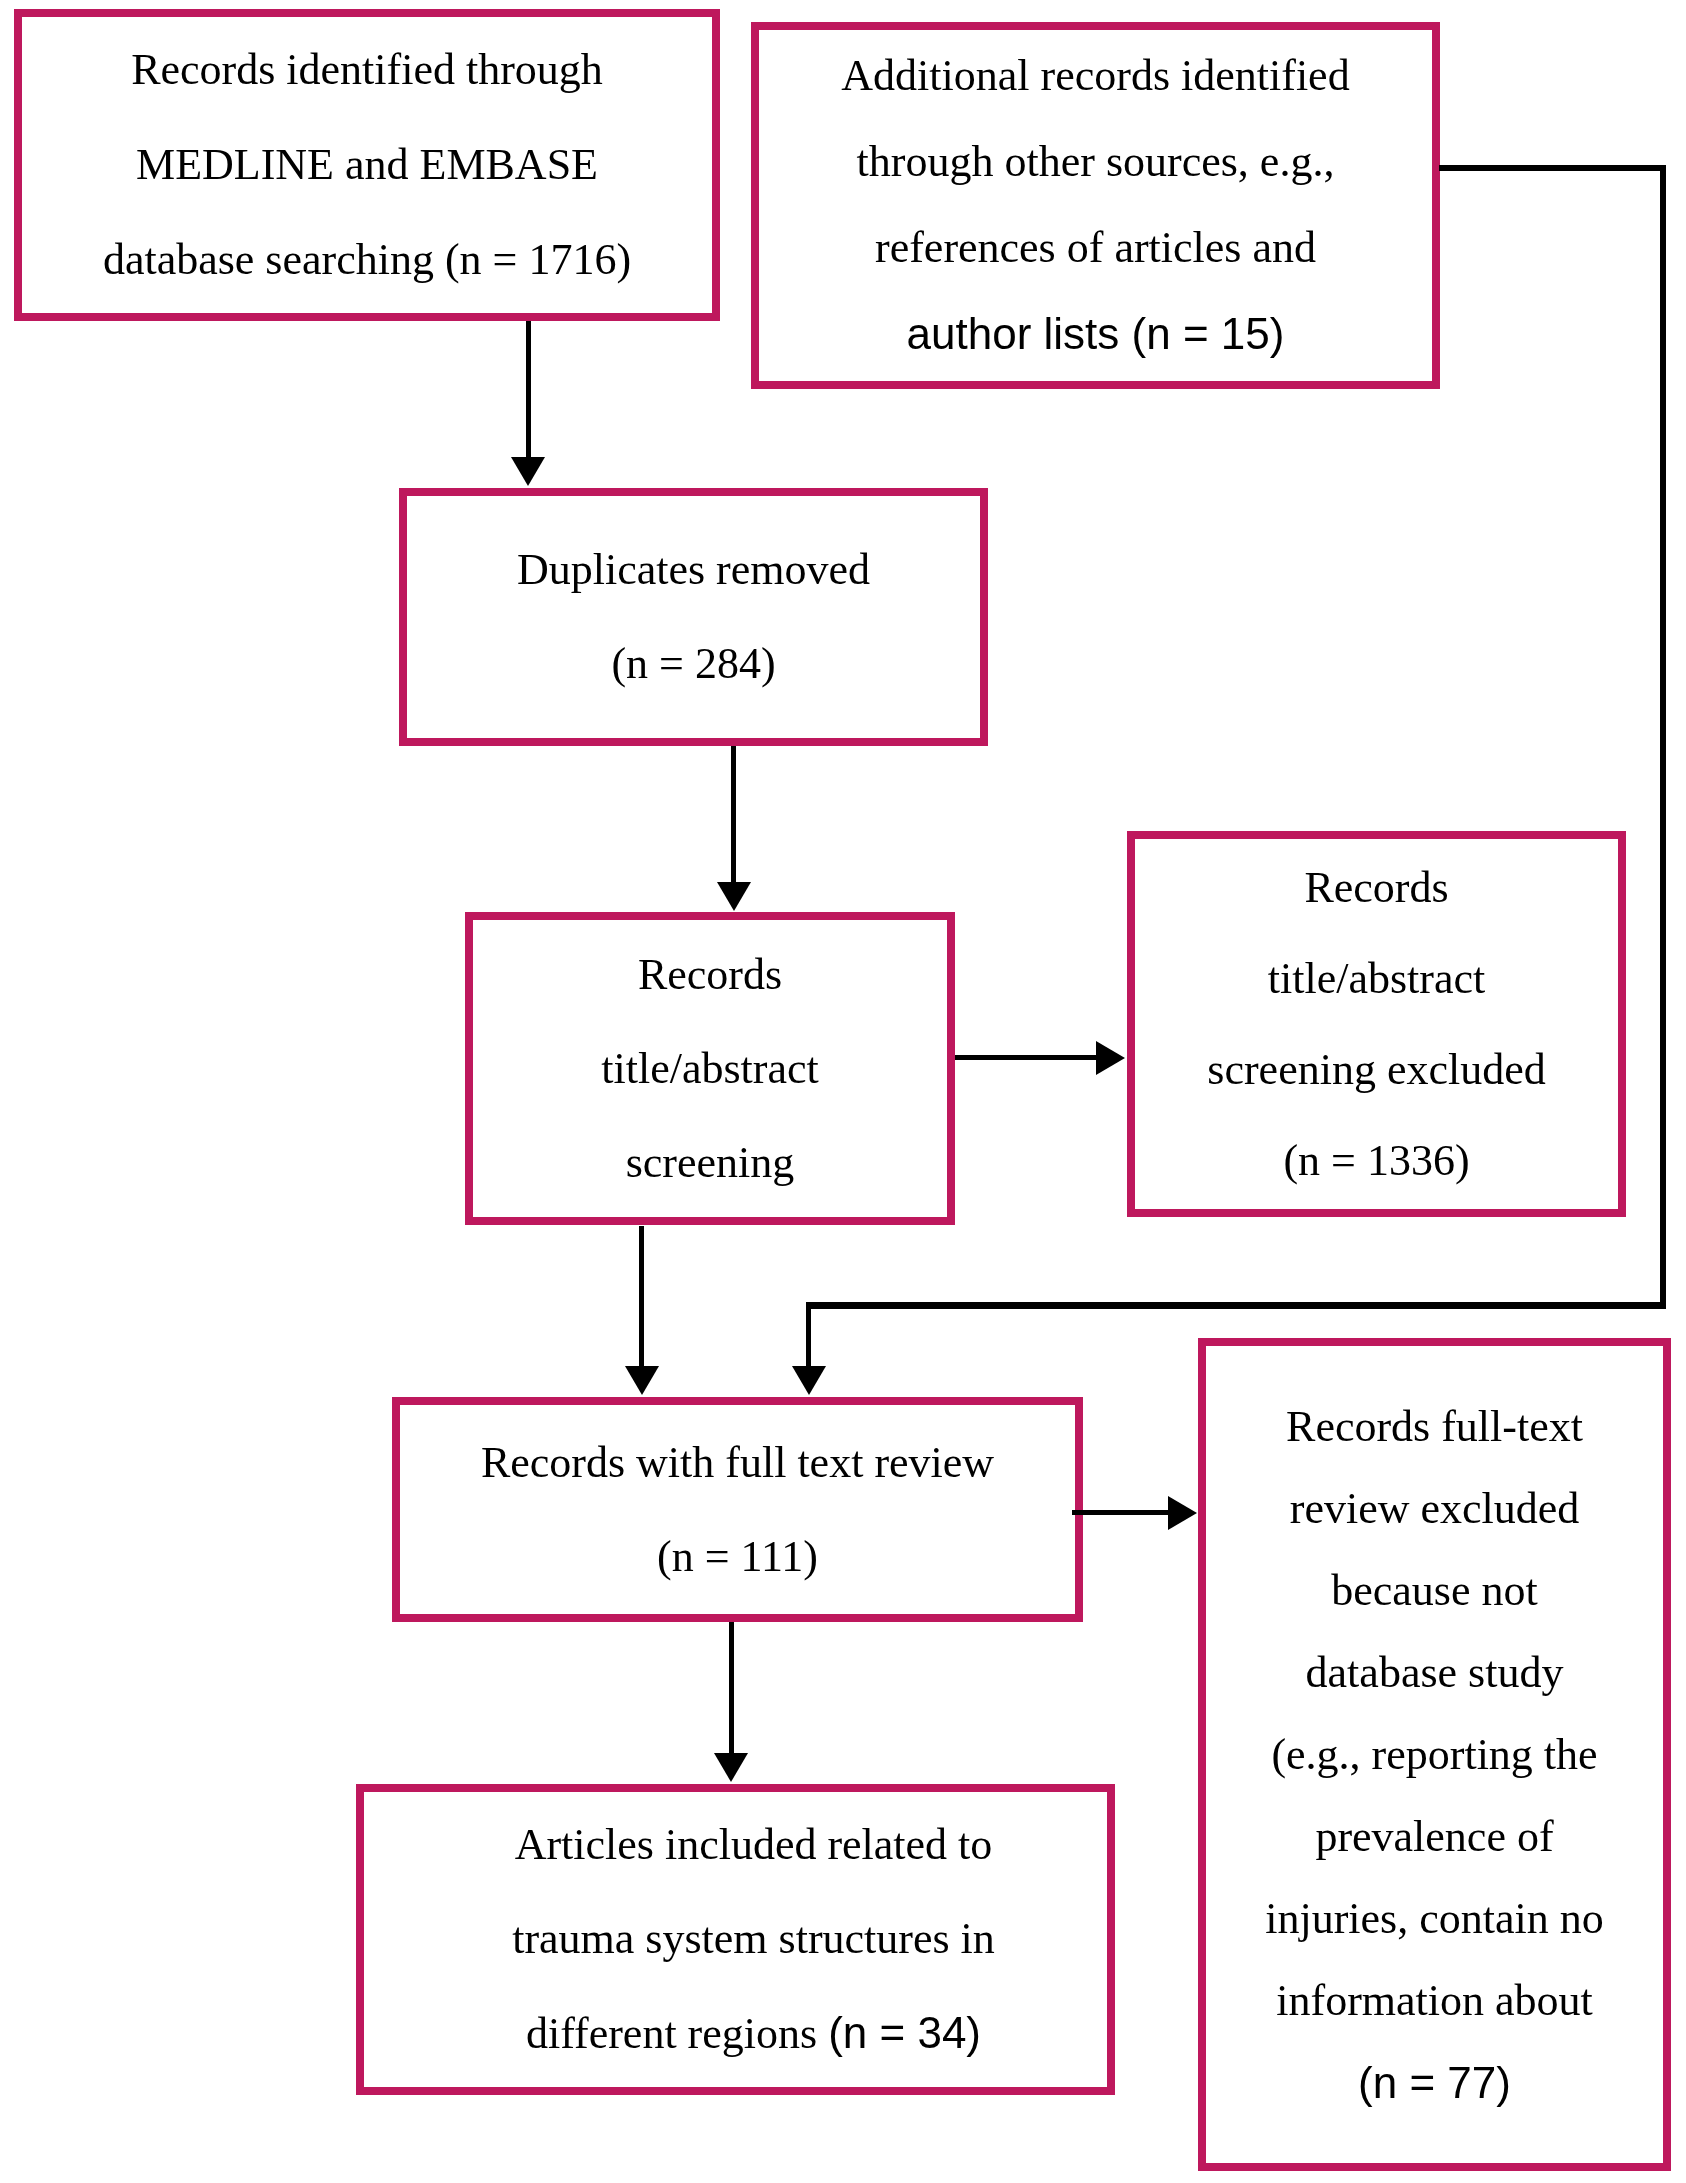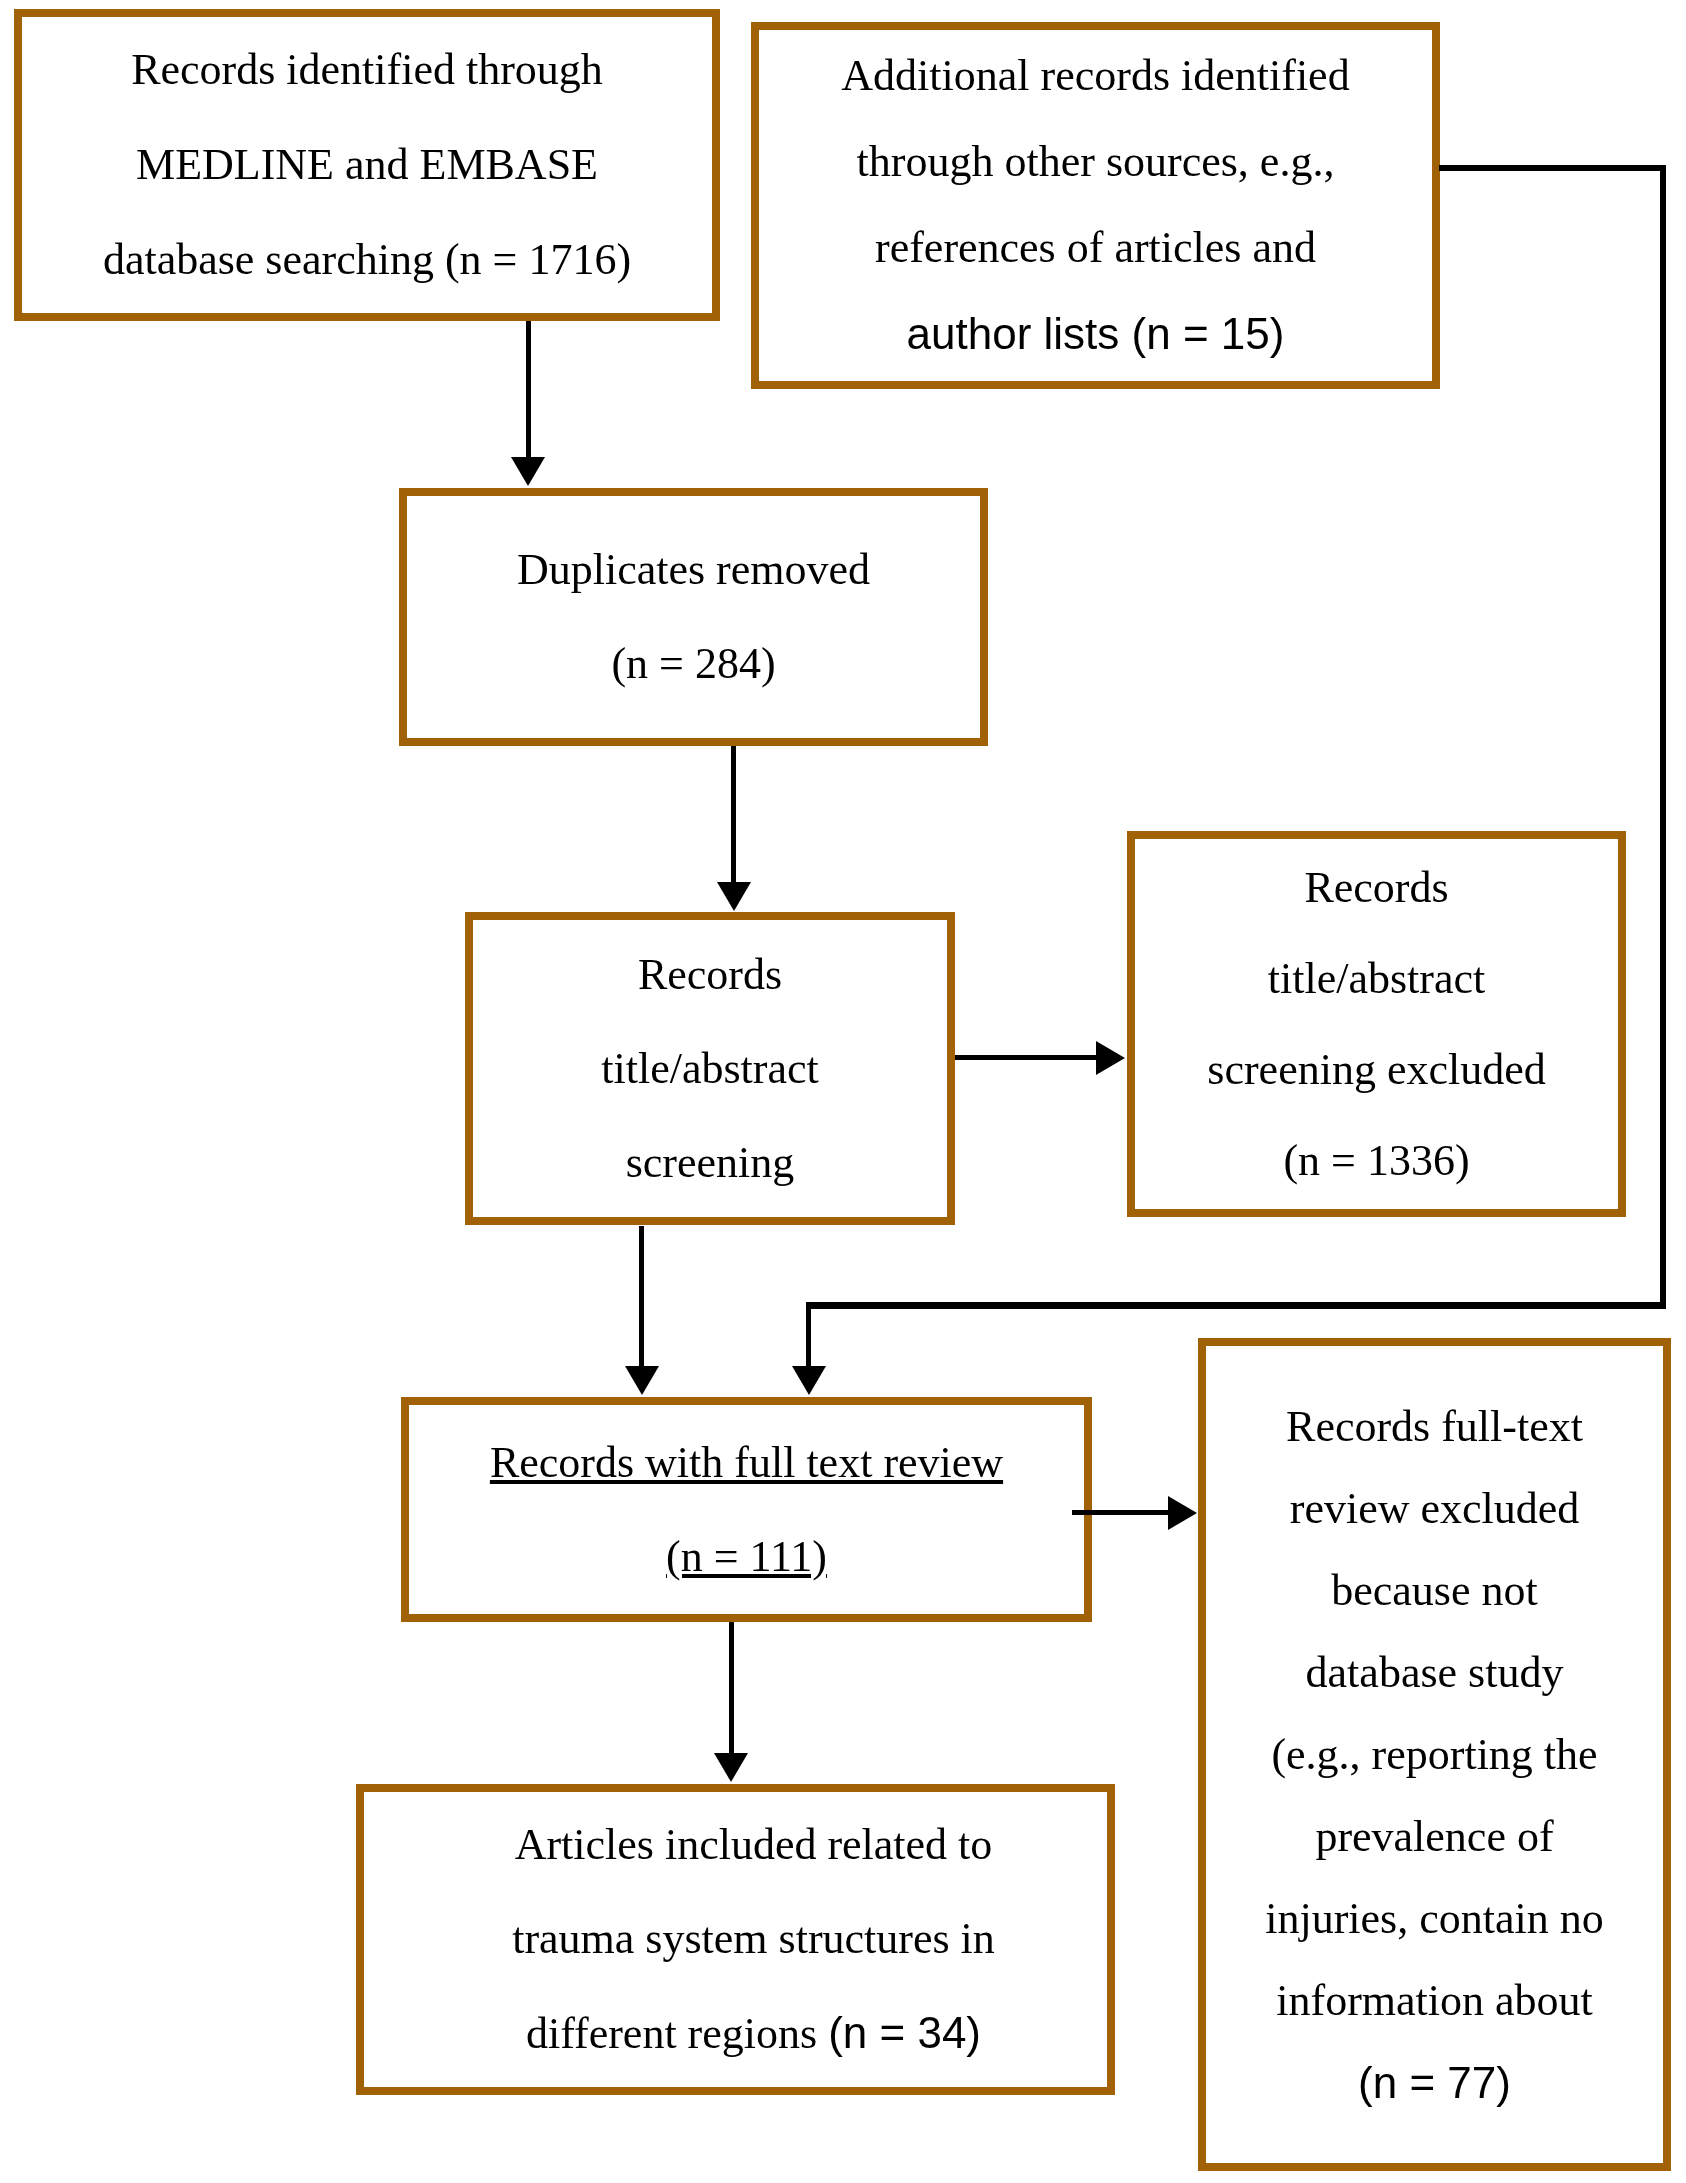--- a/index.html
+++ b/index.html
@@ -6,21 +6,21 @@
   #canvas {
     position: relative;
     width: 1686px;
     height: 2183px;
     background: #ffffff;
     font-family: "Liberation Serif", "DejaVu Serif", serif;
     color: #000000;
   }
   .box {
     position: absolute;
-    border: 8px solid #a16207;
+    border: 8px solid #be185d;
     background: #ffffff;
     box-sizing: border-box;
     display: flex;
     flex-direction: column;
     justify-content: center;
     align-items: center;
     text-align: center;
     font-size: 44px;
     line-height: 93px;
     white-space: nowrap;
@@ -38,21 +38,21 @@
     border-top: 17px solid transparent;
     border-bottom: 17px solid transparent;
     border-left: 29.5px solid #000000;
   }
   
   #box-identified          { left: 14px;   top: 8.5px;   width: 706px; height: 312px;  line-height: 95px; }
   #box-additional          { left: 751px; top: 21.6px;   width: 689px; height: 367px;  line-height: 86px; }
   #box-duplicates          { left: 399px;  top: 488px;  width: 589px; height: 258px;  line-height: 94px; justify-content: center; }
   #box-screening           { left: 465px;  top: 912px; width: 490px;  height: 313px;  line-height: 94px; }
   #box-screening-excluded  { left: 1127px; top: 831px; width: 499px;  height: 386px;  line-height: 91px; }
-  #box-fulltext            { left: 401px;  top: 1397px; width: 691px; height: 225px;  line-height: 94px; text-decoration: underline; }
+  #box-fulltext            { left: 392px;  top: 1397px; width: 691px; height: 225px;  line-height: 94px; }
   #box-included            { left: 356px;  top: 1784px; width: 759px; height: 311px;  line-height: 94px; padding-left: 36px; }
   #box-fulltext-excluded   { left: 1198px; top: 1338px; width: 473px;  height: 833px; line-height: 82px; }
   
   #seg-a  { left: 526px;  top: 321px;  width: 4.5px;    height: 139px; }
   #seg-b1 { left: 1439px; top: 165px;  width: 225px;  height: 5.7px; }
   #seg-b2 { left: 1660px; top: 165px;  width: 5.7px;   height: 1144px; }
   #seg-b3 { left: 806px; top: 1302px; width: 860px; height: 6.8px; }
   #seg-b4 { left: 806px; top: 1302px; width: 4.5px;    height: 67px; }
   #seg-c  { left: 731px; top: 746px; width: 4.5px;    height: 138px; }
   #seg-d  { left: 955px; top: 1055px; width: 143px;  height: 4.5px; }

